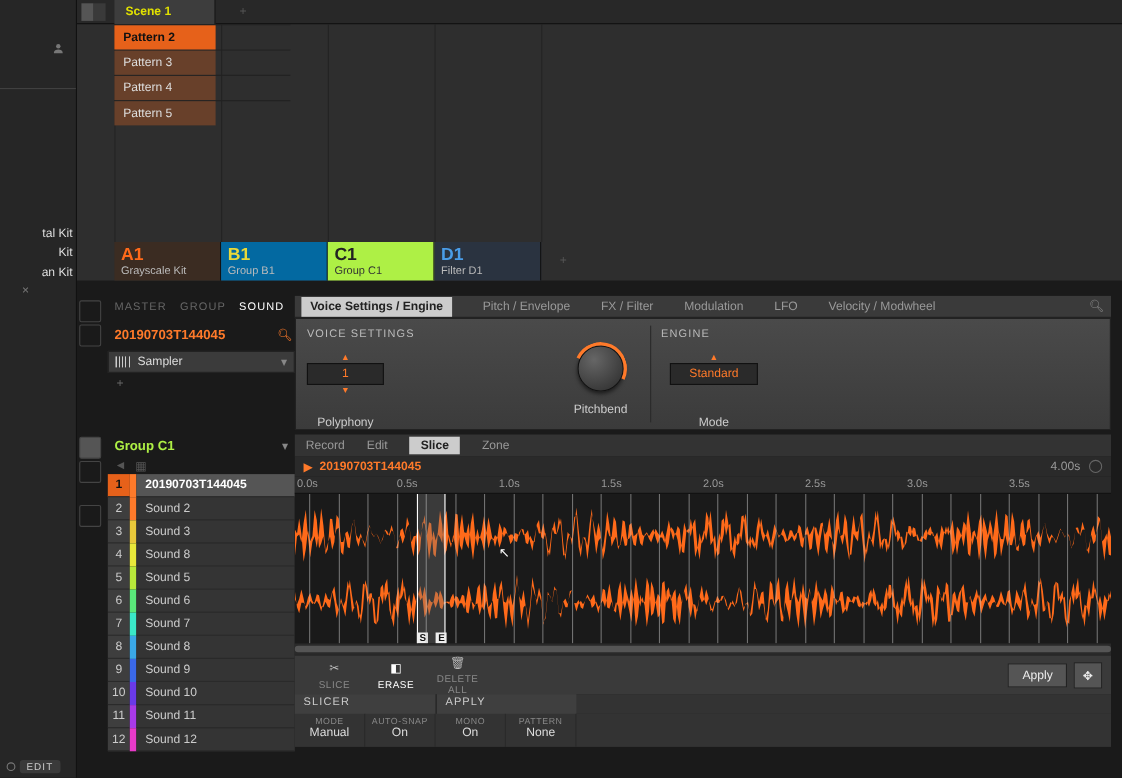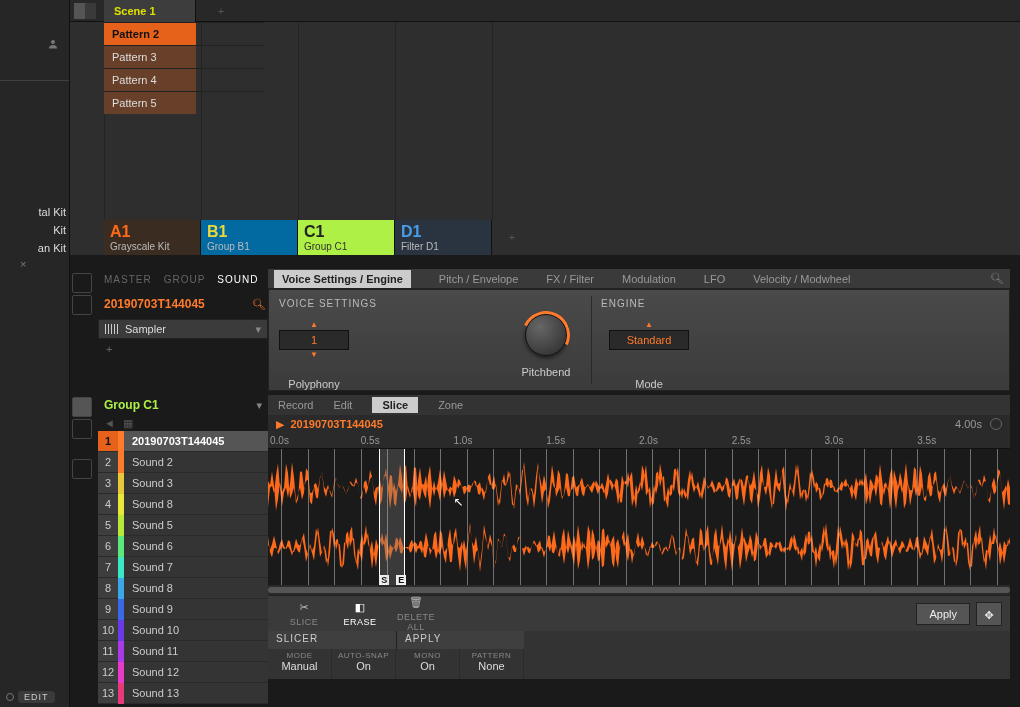--- a/index.html
+++ b/index.html
@@ -360,25 +360,20 @@
         </div>
         <div class="srow">
           <div class="num">11</div>
           <div class="clr" style="background:#a83ae8"></div>
           <div class="sname">Sound 11</div>
         </div>
         <div class="srow">
           <div class="num">12</div>
           <div class="clr" style="background:#e83ac8"></div>
           <div class="sname">Sound 12</div>
-        </div>
-        <div class="srow">
-          <div class="num">13</div>
-          <div class="clr" style="background:#e83a78"></div>
-          <div class="sname">Sound 13</div>
         </div>
       </div>
   </div>
 
   <div class="editor-panel">
     <div class="edit-tabs">
       <span class="et">Record</span>
       <span class="et">Edit</span>
       <span class="et active">Slice</span>
       <span class="et">Zone</span>

